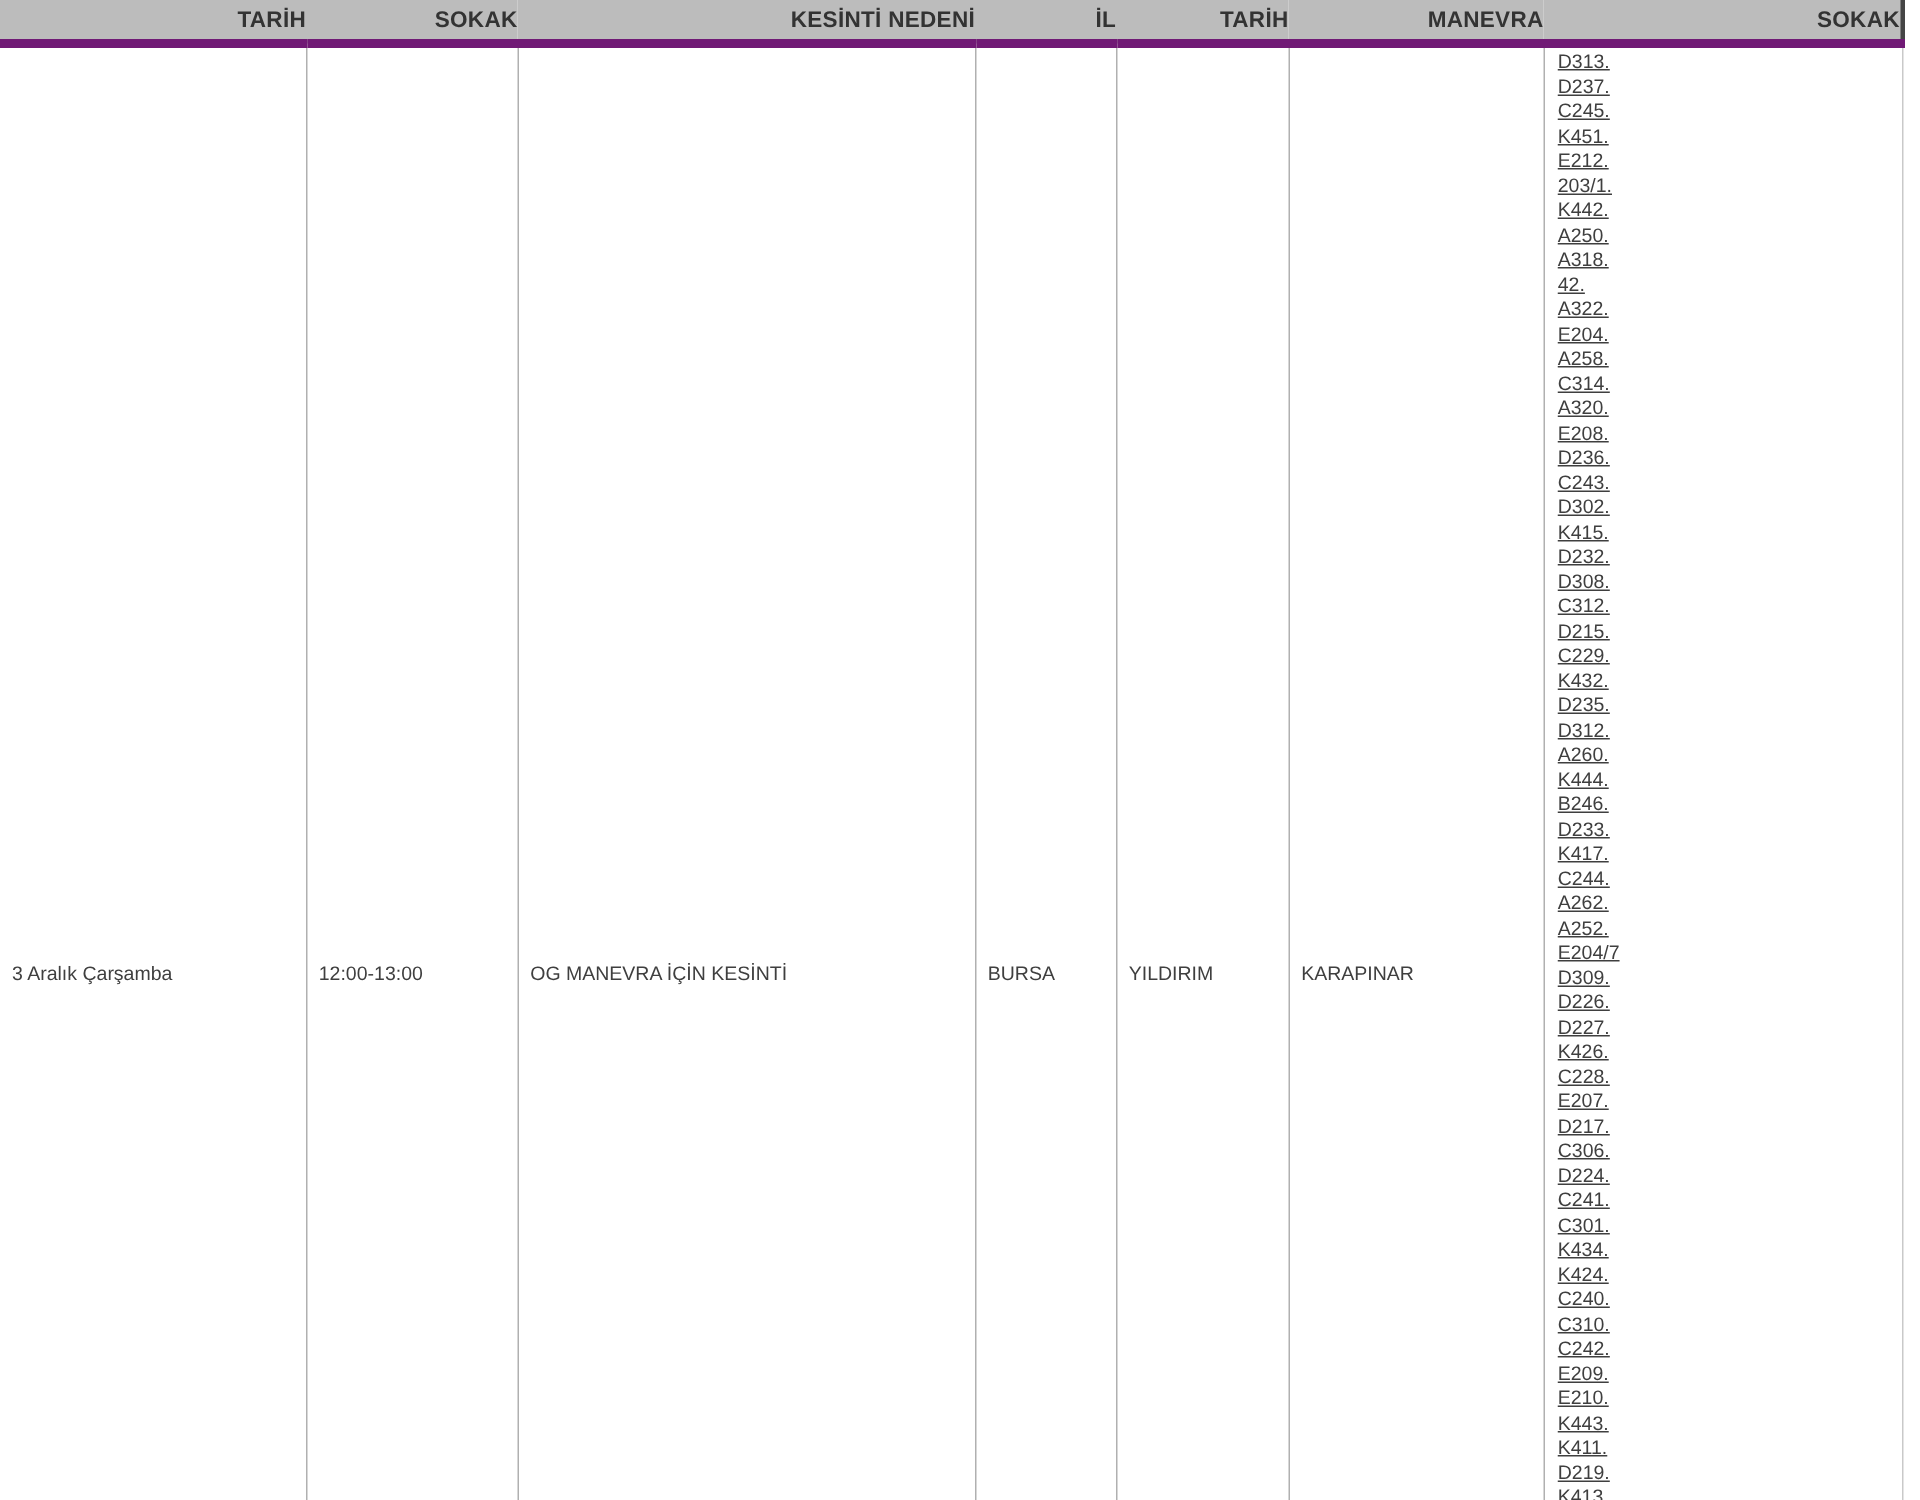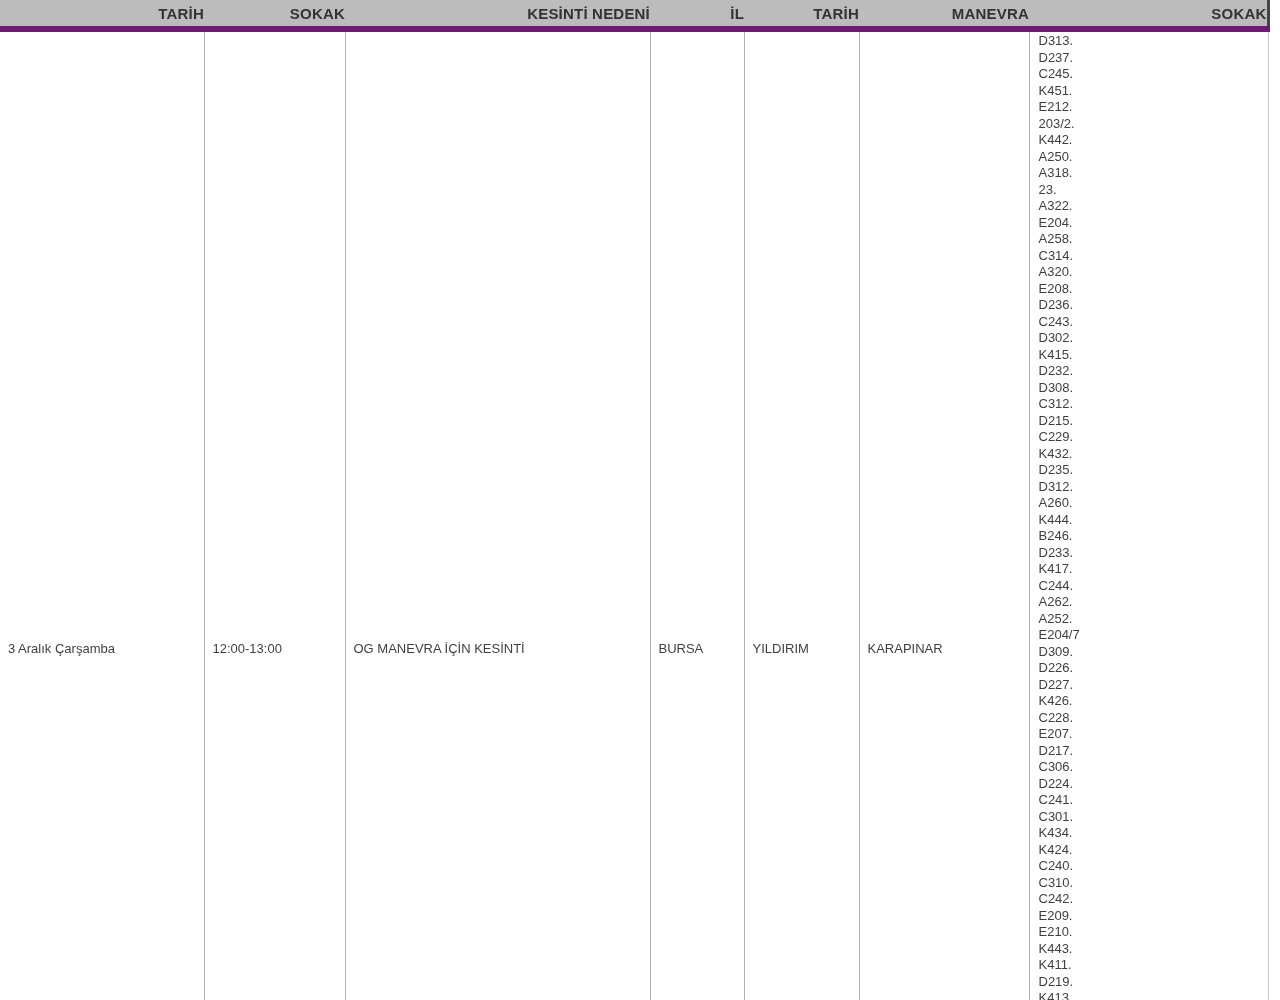--- a/index.html
+++ b/index.html
@@ -57,20 +57,21 @@
   td.sokak-cell {
     border-right: 1px solid #c9c9c9;
     padding: 1px 8px 0 9px;
     line-height: 16.5px;
     height: 985px;
     overflow: hidden;
   }
   .street-line {
     height: 16.5px;
     white-space: nowrap;
+    text-decoration: underline;
   }
 </style>
 </head>
 <body>
 
 <table class="outage-table">
   <colgroup>
     <col class="c-tarih">
       <col class="c-saat">
       <col class="c-neden">
@@ -97,25 +98,25 @@
       <td class="detail">OG MANEVRA İÇİN KESİNTİ</td>
       <td class="detail">BURSA</td>
       <td class="detail">YILDIRIM</td>
       <td class="detail">KARAPINAR</td>
       <td class="sokak-cell">
           <div class="street-line">D313.</div>
           <div class="street-line">D237.</div>
           <div class="street-line">C245.</div>
           <div class="street-line">K451.</div>
           <div class="street-line">E212.</div>
-          <div class="street-line">203/2.</div>
+          <div class="street-line">203/1.</div>
           <div class="street-line">K442.</div>
           <div class="street-line">A250.</div>
           <div class="street-line">A318.</div>
-          <div class="street-line">23.</div>
+          <div class="street-line">42.</div>
           <div class="street-line">A322.</div>
           <div class="street-line">E204.</div>
           <div class="street-line">A258.</div>
           <div class="street-line">C314.</div>
           <div class="street-line">A320.</div>
           <div class="street-line">E208.</div>
           <div class="street-line">D236.</div>
           <div class="street-line">C243.</div>
           <div class="street-line">D302.</div>
           <div class="street-line">K415.</div>

